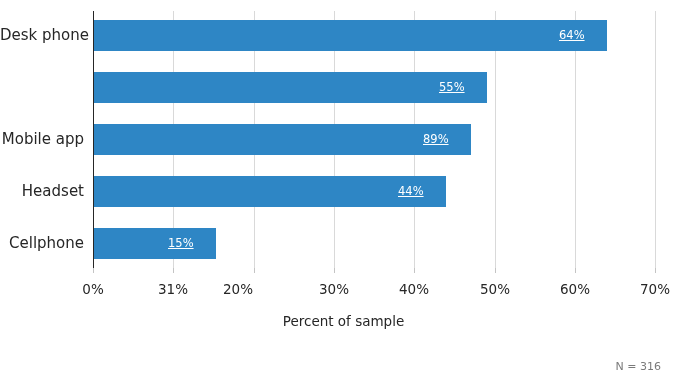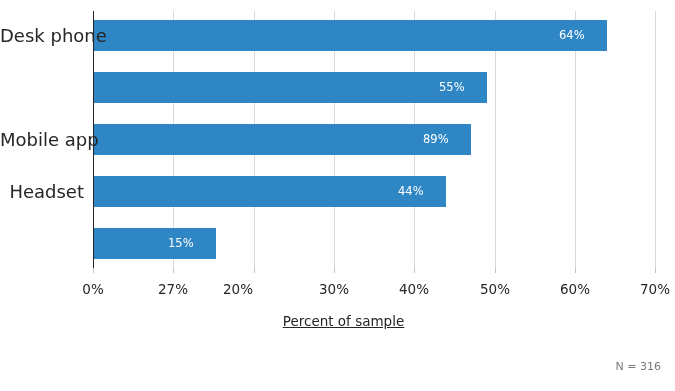--- a/index.html
+++ b/index.html
@@ -69,29 +69,30 @@
     background: #2e86c5;
   }
   .bar-value {
     position: absolute;
     top: 0;
     height: 31px;
     line-height: 31px;
     color: #ffffff;
     font-size: 11.5px;
     white-space: nowrap;
+    text-decoration: underline;
   }
 
   
   .cat-label {
     position: absolute;
     right: 0;
     width: 84px;
     text-align: right;
-    font-size: 18px;
+    font-size: 15px;
     color: #262626;
     height: 31px;
     line-height: 31px;
     white-space: nowrap;
   }
   #cat-labels {
     position: absolute;
     left: 0;
     top: 11px;
     width: 84px;
@@ -114,21 +115,20 @@
     left: 0;
     top: 313px;
     width: 675px;
     text-align: center;
     font-size: 13.5px;
     color: #262626;
   }
   .axis-title-inner {
     display: inline-block;
     margin-left: 12px;
-    text-decoration: underline;
   }
 
   
   #sample-note {
     position: absolute;
     right: 14px;
     top: 360px;
     font-size: 11px;
     color: #7a7a7a;
     white-space: nowrap;
@@ -170,33 +170,34 @@
       <div class="bar-value" style="left:75px">15%</div>
     </div>
   </div>
 
   <div class="axis-y-line"></div>
 
   <div id="cat-labels">
     <div class="cat-label" style="top:9px">Desk phone</div>
     <div class="cat-label" style="top:113px">Mobile app</div>
     <div class="cat-label" style="top:165px">Headset</div>
+    <div class="cat-label" style="top:217px">Cellphone</div>
   </div>
 
   <div class="tick-mark" style="left:93px"></div>
   <div class="tick-mark" style="left:173px"></div>
   <div class="tick-mark" style="left:254px"></div>
   <div class="tick-mark" style="left:334px"></div>
   <div class="tick-mark" style="left:414px"></div>
   <div class="tick-mark" style="left:495px"></div>
   <div class="tick-mark" style="left:575px"></div>
   <div class="tick-mark" style="left:655px"></div>
 
   <div class="xtick-label" style="left:93px">0%</div>
-  <div class="xtick-label" style="left:173px">27%</div>
+  <div class="xtick-label" style="left:173px">31%</div>
   <div class="xtick-label" style="left:238px">20%</div>
   <div class="xtick-label" style="left:334px">30%</div>
   <div class="xtick-label" style="left:414px">40%</div>
   <div class="xtick-label" style="left:495px">50%</div>
   <div class="xtick-label" style="left:575px">60%</div>
   <div class="xtick-label" style="left:655px">70%</div>
 
   <div id="x-axis-title">
     <span class="axis-title-inner">Percent of sample</span>
   </div>

